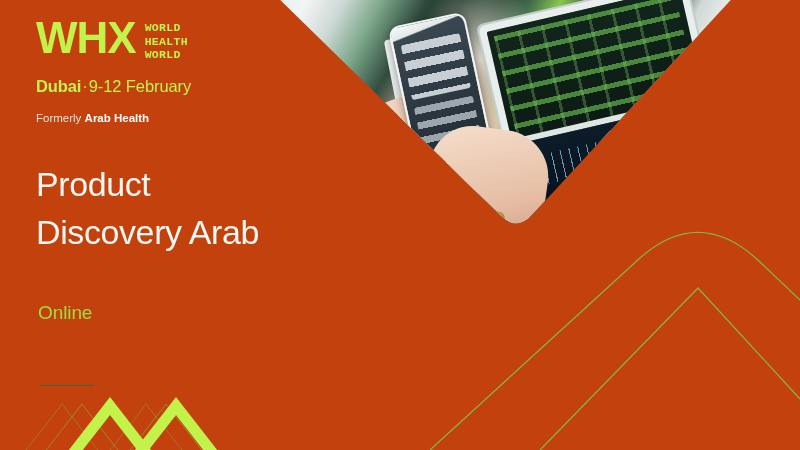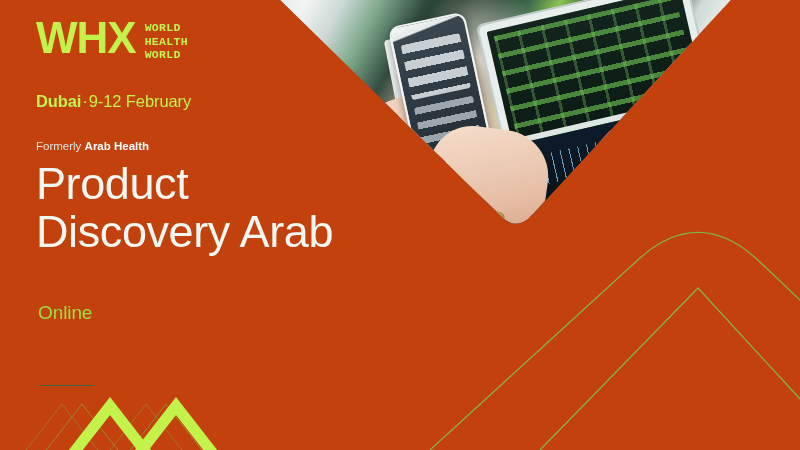--- a/index.html
+++ b/index.html
@@ -117,43 +117,43 @@
   .whx-sub {
     font-family:Liberation Mono, monospace;
     font-weight:700;
     font-size:11.5px;
     line-height:13.5px;
     letter-spacing:.3px;
     color:#c3f24b;
     padding-top:5px;
   }
   .brand-date {
-    margin-top:30px;
+    margin-top:15px;
     font-size:16.5px;
     line-height:19px;
     letter-spacing:-.1px;
     color:#c3f24b;
   }
   .brand-date .city { font-weight:700; }
   .brand-date .dot  { font-weight:400; padding:0 1px; }
   .brand-date .dates{ font-weight:400; }
   .brand-former {
-    margin-top:28px;
+    margin-top:15px;
     font-size:11.5px;
     line-height:14px;
     color:#dfe6df;
   }
   .brand-former b { color:#ffffff; font-weight:700; }
 
   
   .headline {
     position:absolute;
     left:36px; top:160px;
     color:#f2f7f2;
-    font-size:45px;
+    font-size:34px;
     line-height:48px;
     font-weight:400;
     letter-spacing:-0.4px;
   }
   .headline span { display:block; }
 
   
   .format {
     position:absolute;
     left:38px; top:301px;

